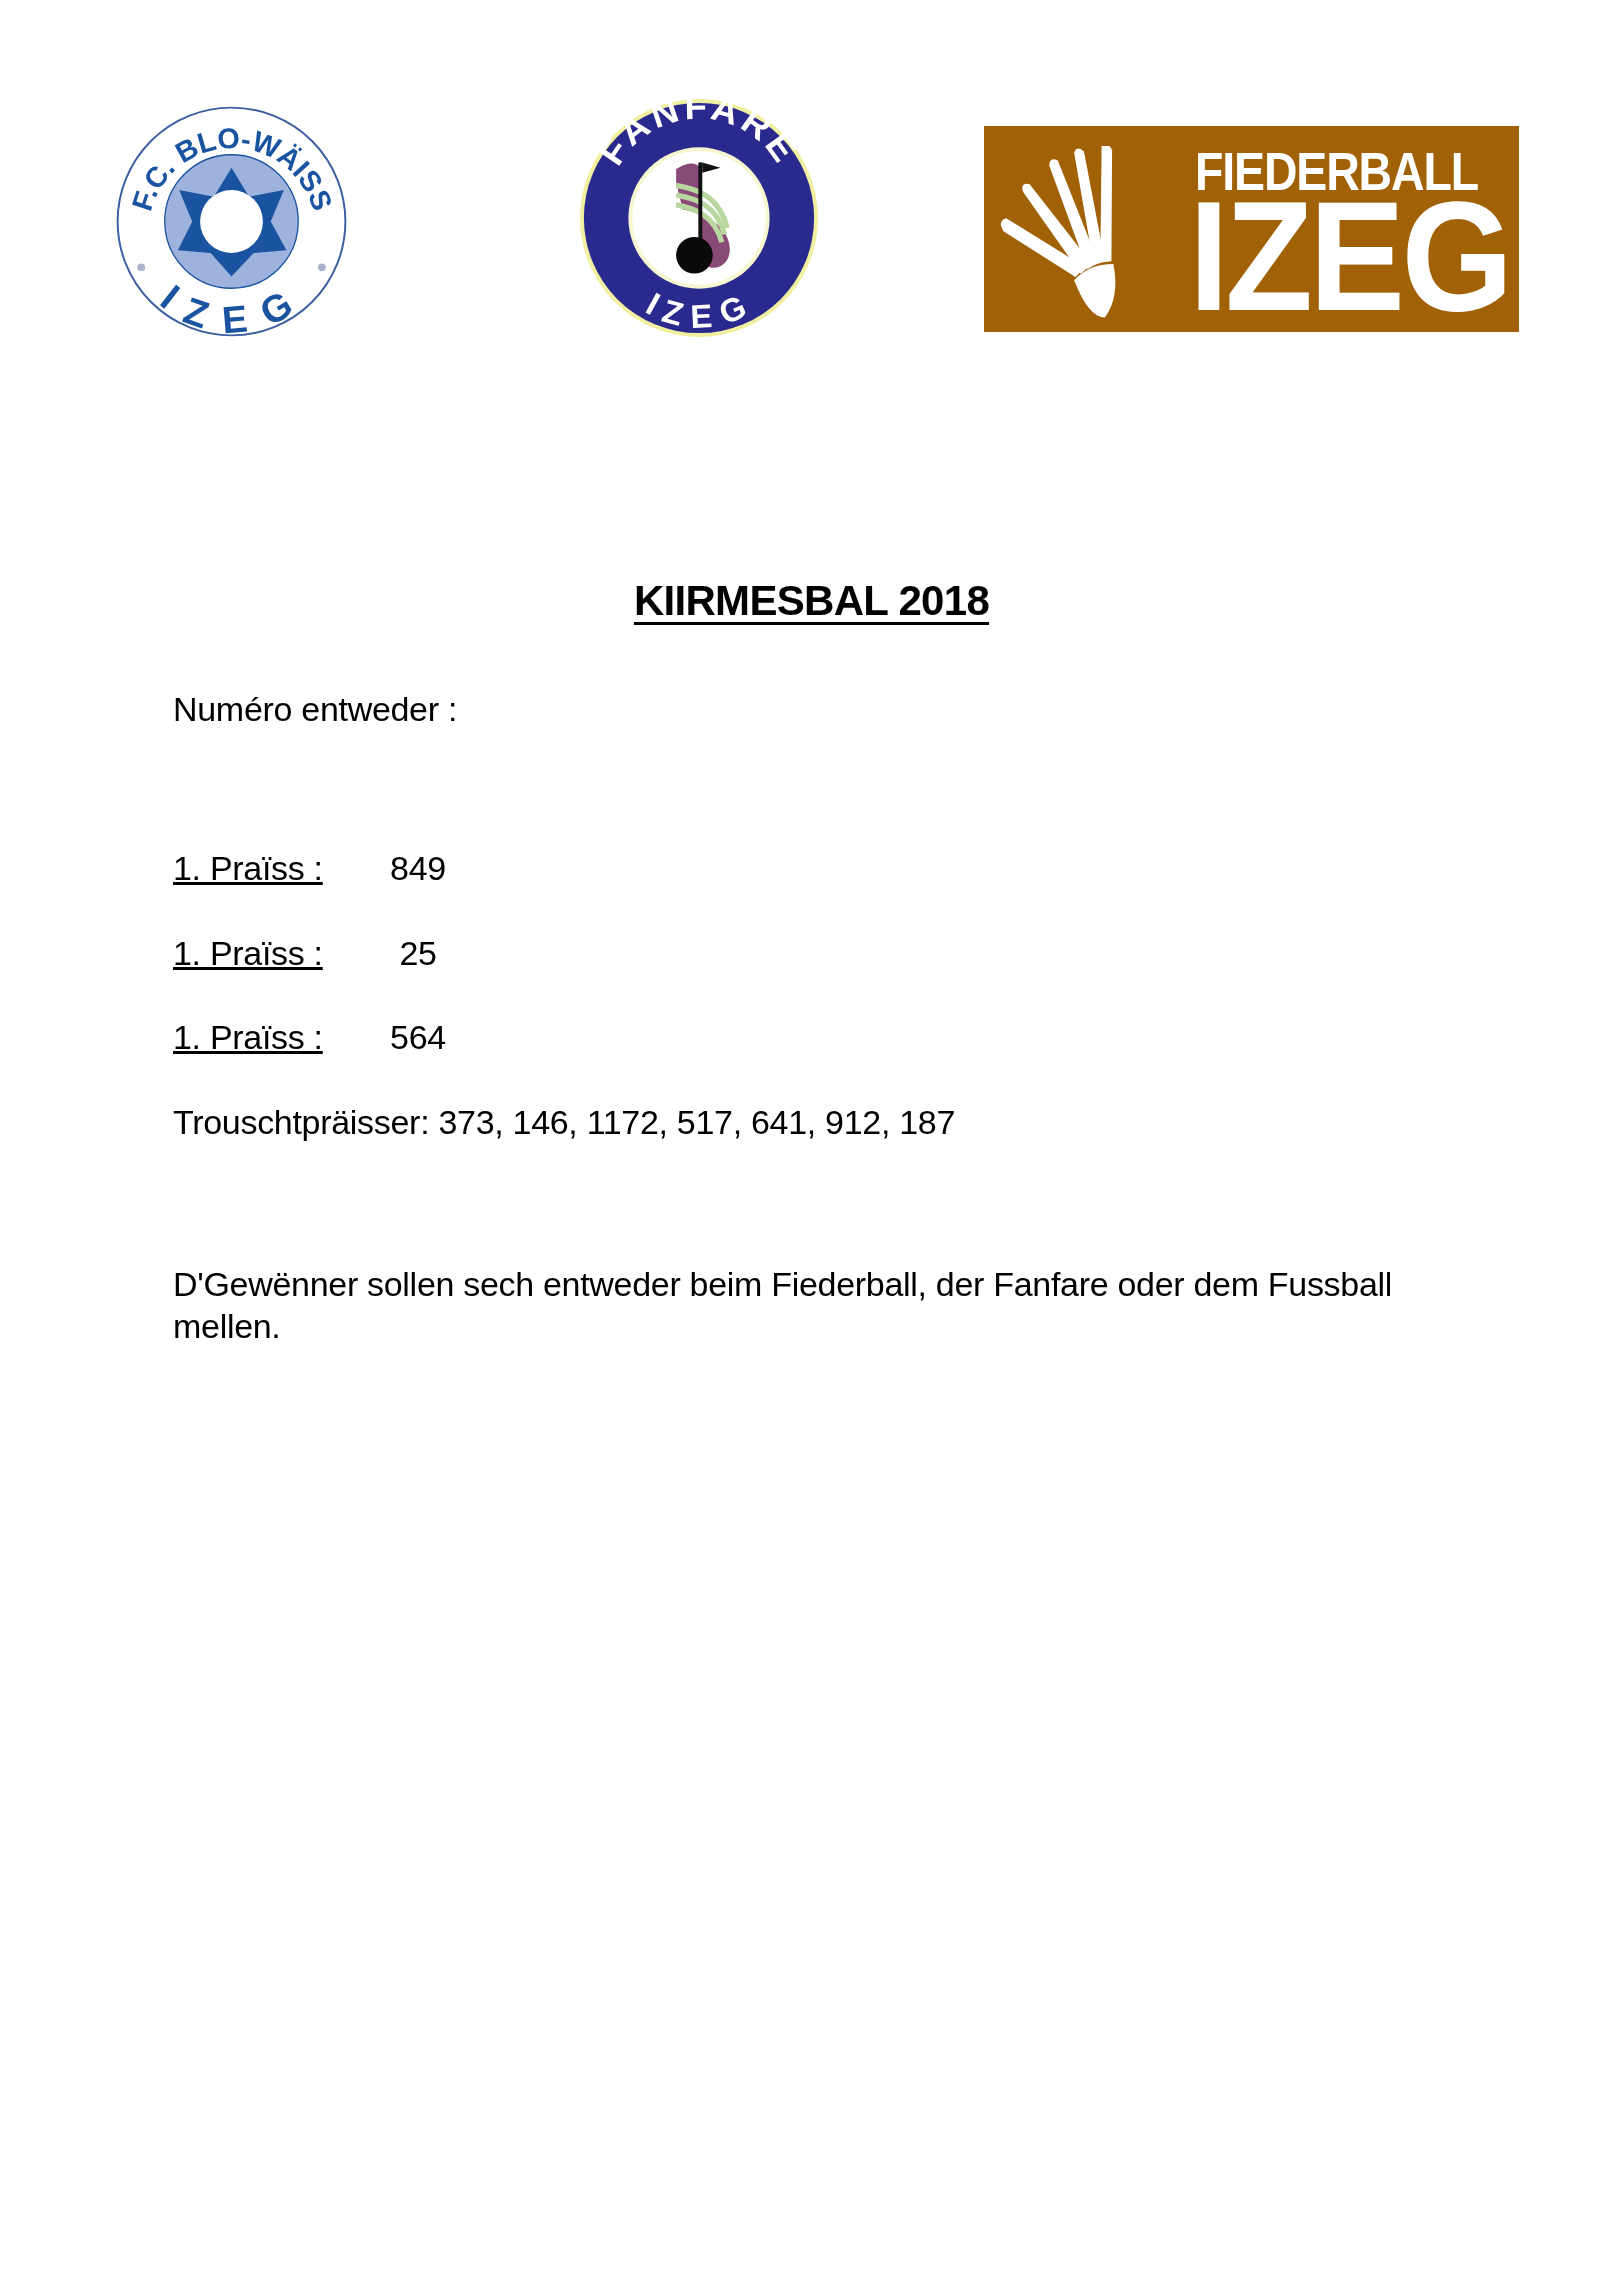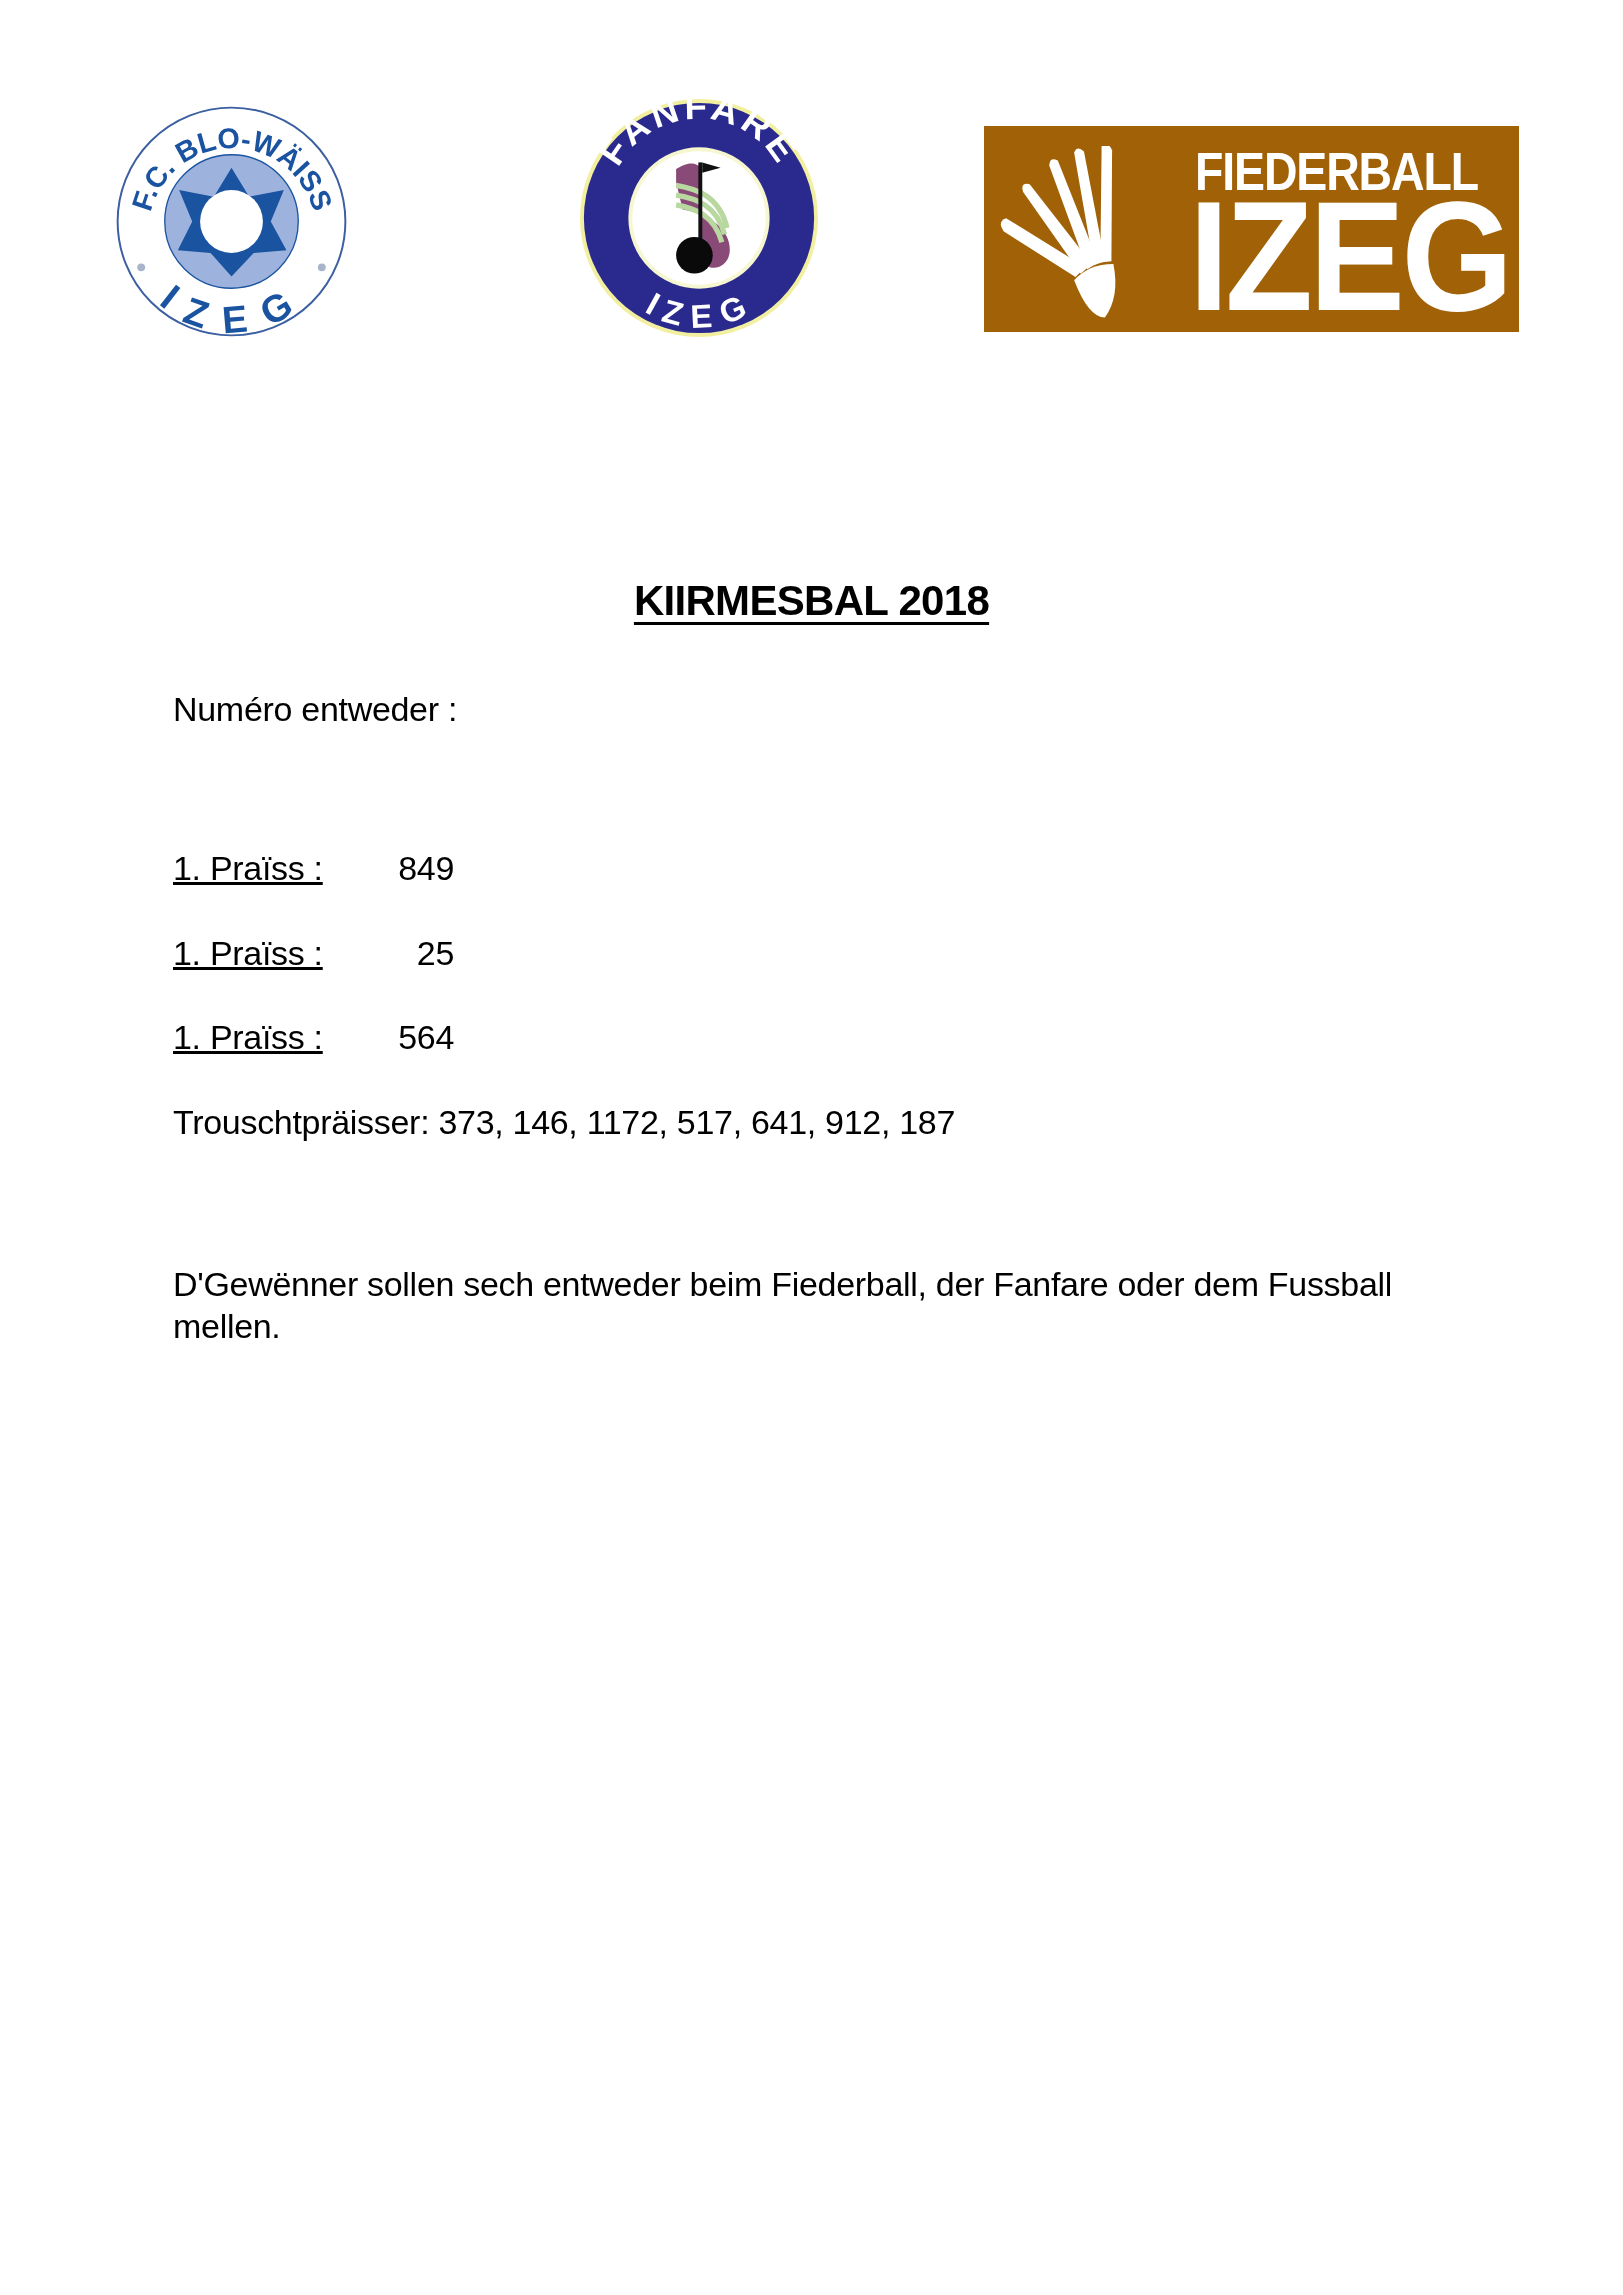--- a/index.html
+++ b/index.html
@@ -16,21 +16,21 @@
   .fb-text-big { position: absolute; left: 205px; top: 52px; font-family: "Liberation Sans", sans-serif;
                  font-weight: bold; font-size: 156px; line-height: 156px; color: #fff; letter-spacing: -3.9px; transform: scaleX(0.92); transform-origin: left top; white-space: nowrap; }
 
   .title { position: absolute; left: 0; width: 1623px; top: 533px; text-align: center;
            font-family: "Liberation Sans", sans-serif; font-weight: bold; font-size: 42px;
            text-decoration: underline; text-decoration-thickness: 3.3px; text-underline-offset: 6.5px; letter-spacing: -0.7px; margin-top: 44px; }
 
   .text { position: absolute; left: 173px; font-family: "Liberation Sans", sans-serif; font-size: 34px; line-height: 46px; white-space: nowrap; letter-spacing: -0.3px; }
   .prize-row { position: absolute; left: 173px; font-size: 34px; line-height: 46px; white-space: nowrap; letter-spacing: -0.3px; }
   .prize-label { display: inline-block; width: 209px; text-decoration: underline; }
-  .prize-value { display: inline-block; width: 72px; text-align: right; }
+  .prize-value { display: inline-block; width: 72px; text-align: center; }
 
   .paragraph { position: absolute; left: 173px; top: 1263px; width: 1309px; font-size: 34px; line-height: 42px; letter-spacing: -0.3px; }
 </style>
 </head>
 <body>
 
 <div id="logo-fc" class="logo">
   <svg width="233" height="233" viewBox="0 0 356 356">
     <circle cx="178" cy="178" r="174" fill="#fff" stroke="#3b5fa0" stroke-width="3"></circle>
     <defs>

